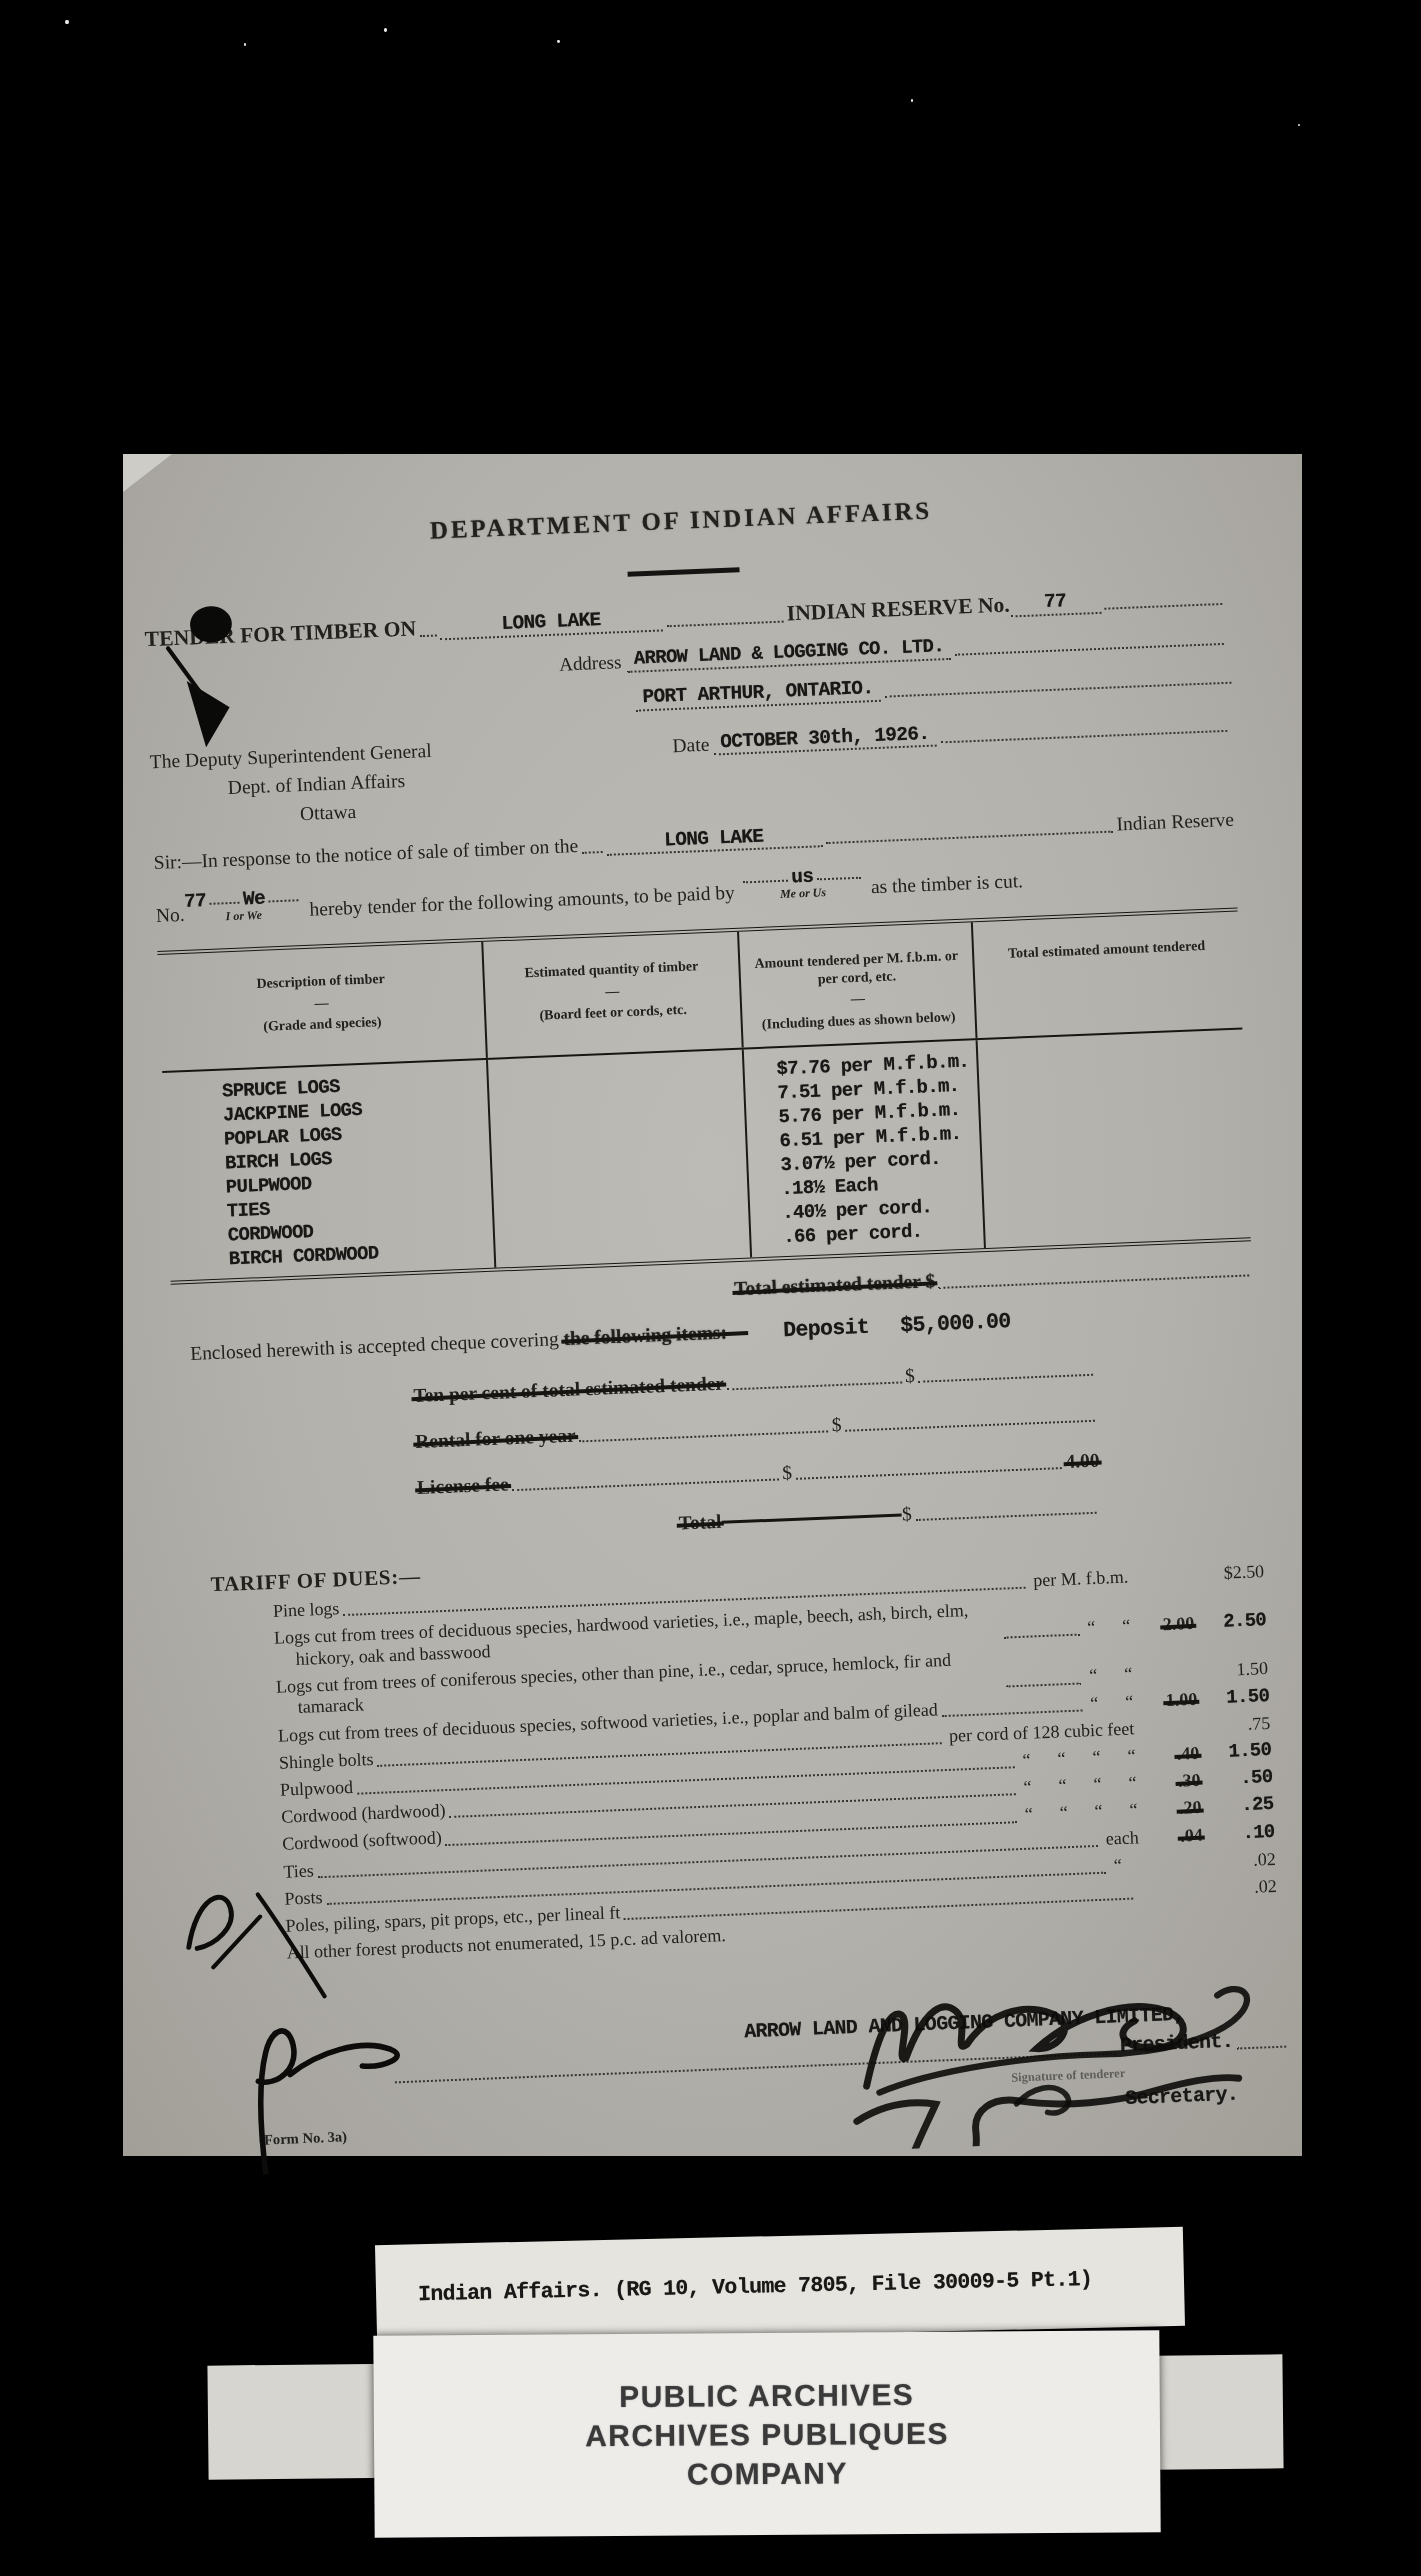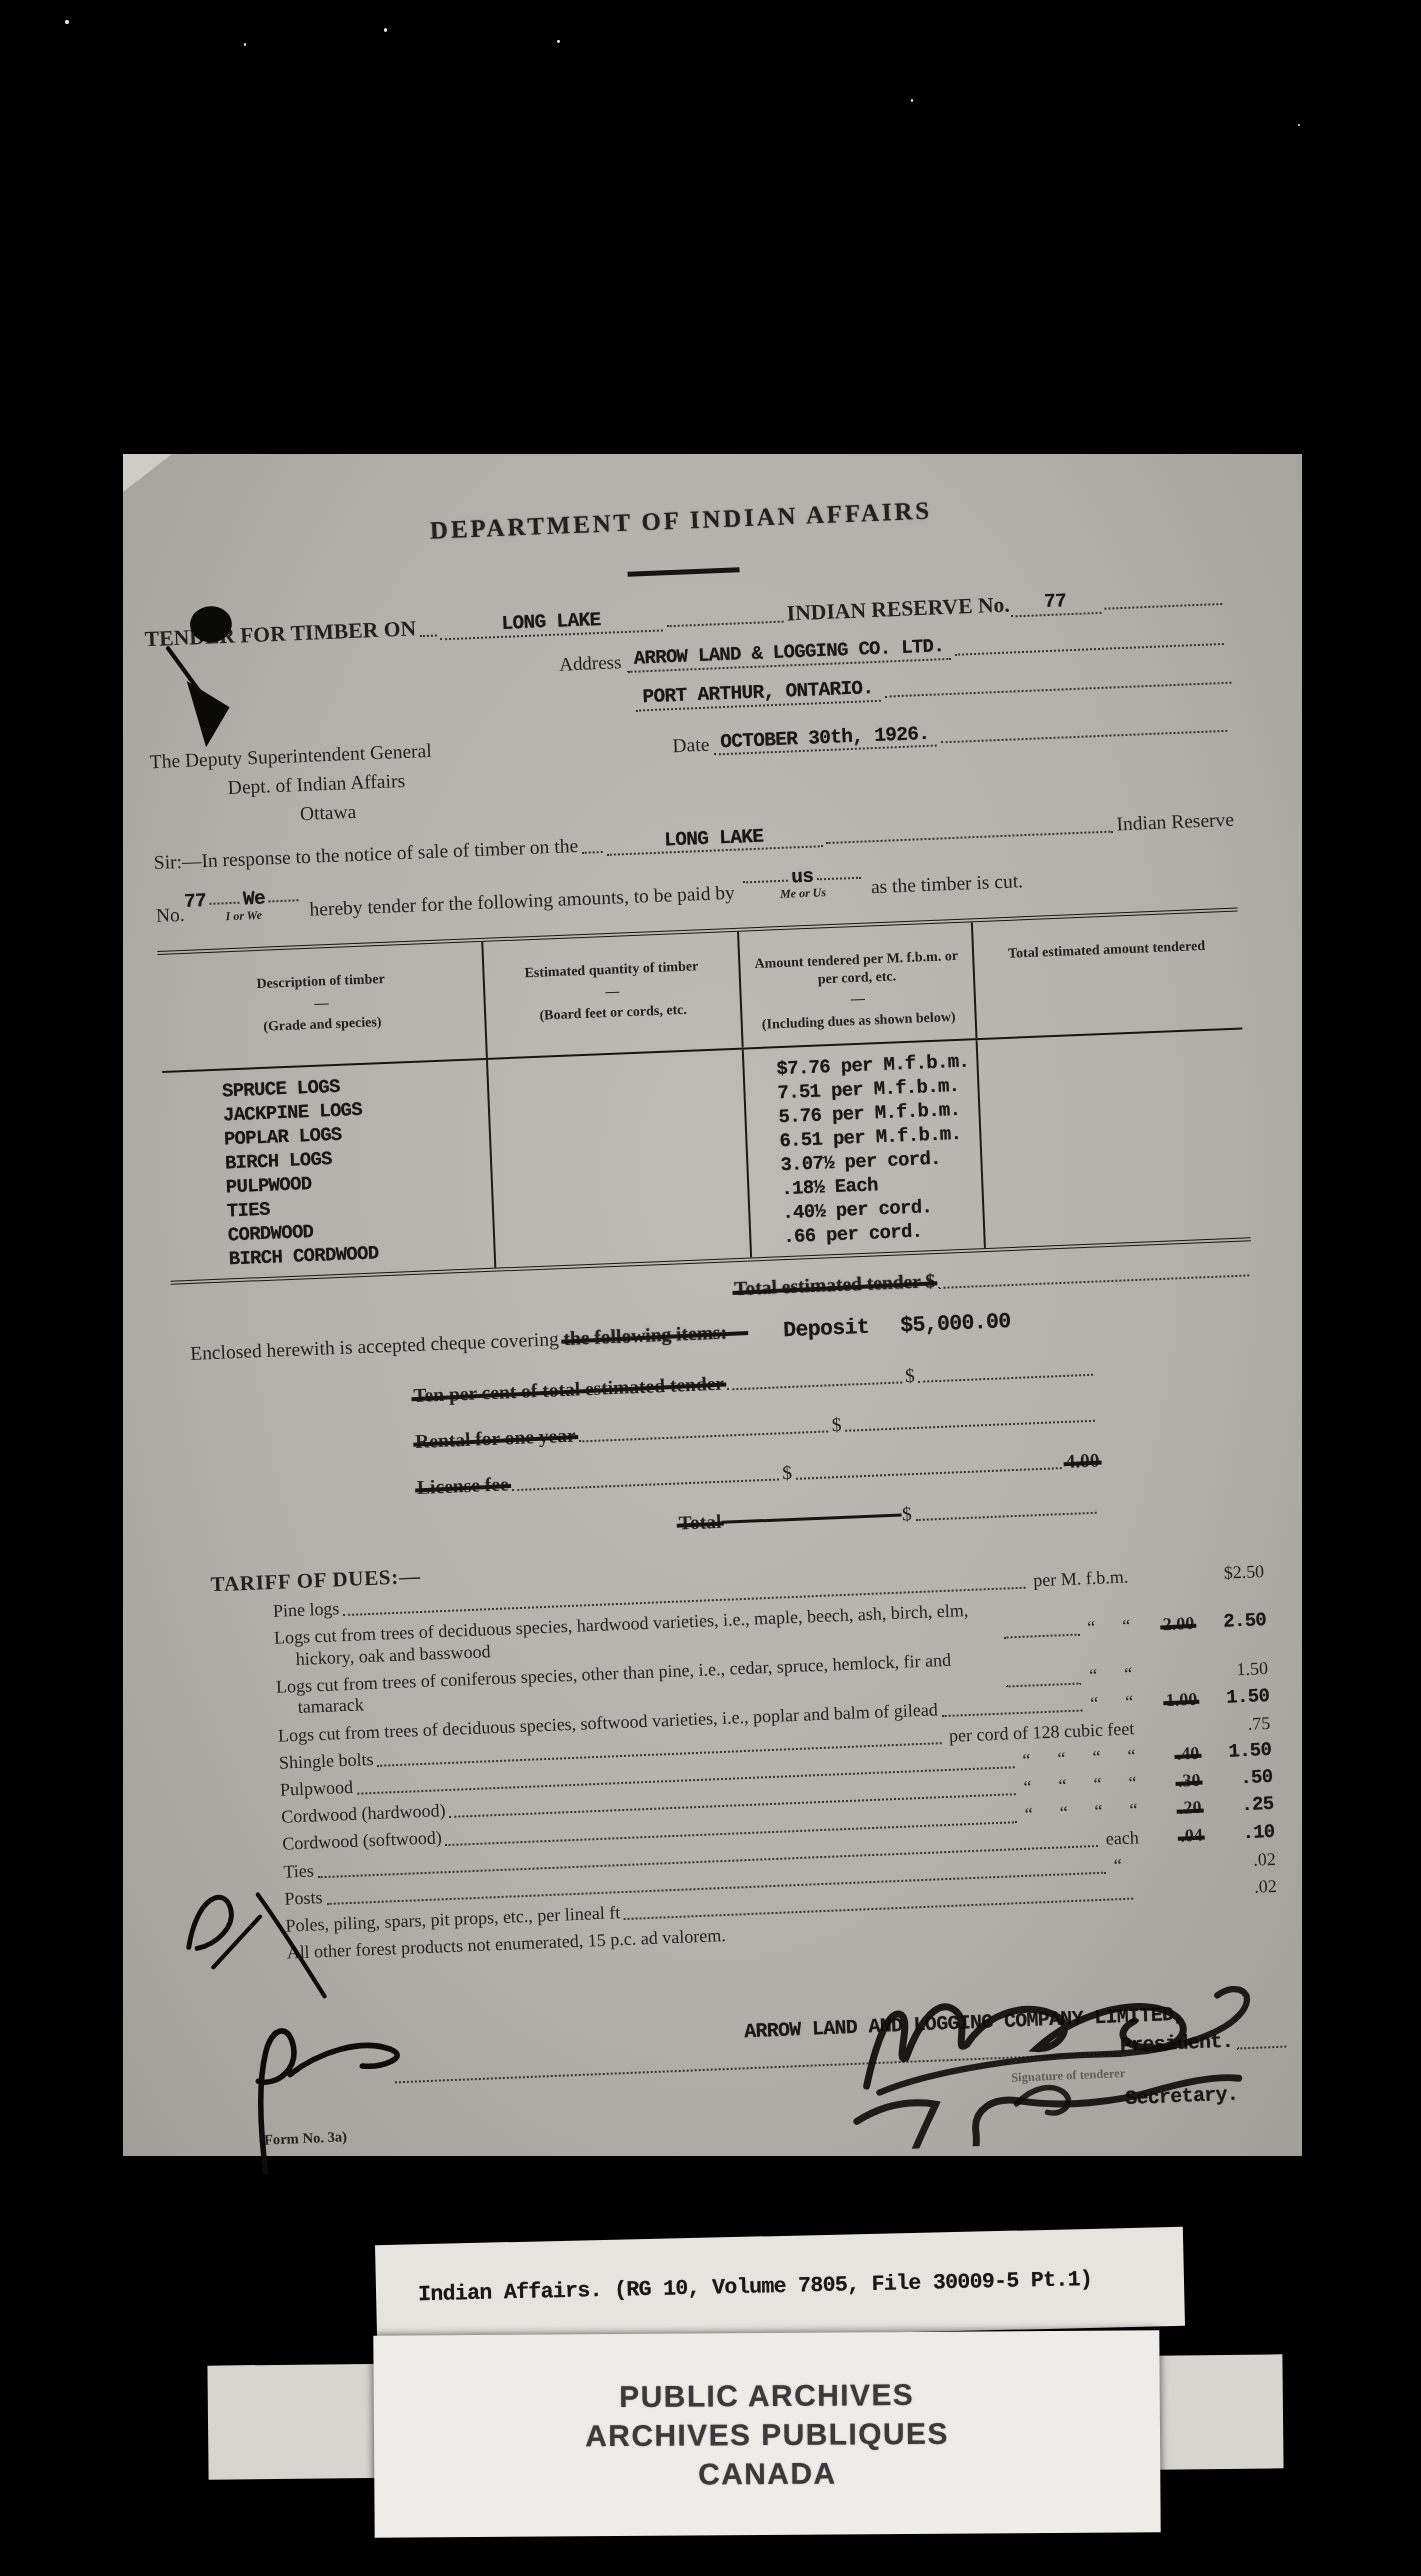--- a/index.html
+++ b/index.html
@@ -382,15 +382,15 @@
   </div>
 </div>
 
 <div class="slip1">
   <span class="typed">Indian Affairs. (RG 10, Volume 7805, File 30009-5 Pt.1)</span>
 </div>
 <div class="strip"></div>
 <div class="stampcard">
   <div>PUBLIC ARCHIVES</div>
   <div>ARCHIVES PUBLIQUES</div>
-  <div>CANADA</div>
+  <div>COMPANY</div>
 </div>
 
 
 </body></html>

